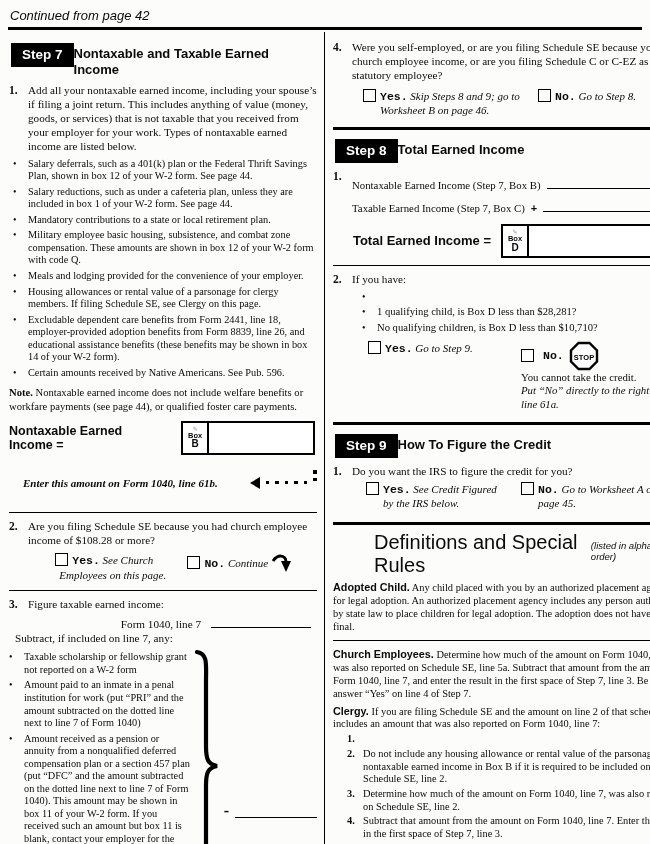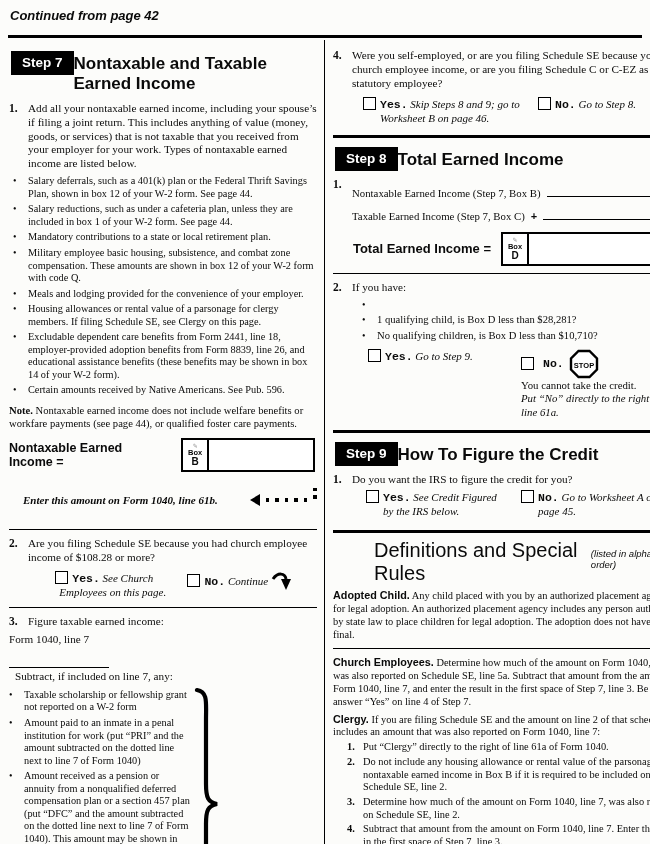--- a/index.html
+++ b/index.html
@@ -1,27 +1,27 @@
 <!DOCTYPE html>
 <html><head>
 <meta charset="utf-8">
 <style>
   html,body{margin:0;padding:0;}
   body{width:650px;height:844px;background:#fcfcfa;color:#0a0a0a;overflow:hidden;
        font-family:"Liberation Serif",serif;-webkit-font-smoothing:antialiased;}
   .page{padding:5px 8px 0 8px;}
-  .contline{font-family:"Liberation Sans",sans-serif;font-weight:bold;font-style:italic;font-size:13px;padding:3px 0 12px 2px;}
+  .contline{font-family:"Liberation Sans",sans-serif;font-weight:normal;font-style:italic;font-size:13px;padding:3px 0 4px 2px;}
   .hdrule{border:none;border-top:3px solid #000;margin:0 0 2px 0;}
   .columns{display:flex;align-items:stretch;min-height:772px;}
   .col-left{width:317px;padding:2px 7px 0 1px;border-right:1.5px solid #000;box-sizing:border-box;}
   .col-right{flex:1;padding:4px 1px 0 8px;box-sizing:border-box;}
   .stepbar{display:flex;align-items:flex-start;margin:9px 0 7px 2px;}
   .stepbadge{background:#000;color:#fff;font-family:"Liberation Sans",sans-serif;font-weight:bold;
              font-size:13.5px;padding:4px 11px 5px;white-space:nowrap;}
-  .steptitle{font-family:"Liberation Sans",sans-serif;font-weight:bold;font-size:17px;line-height:1.2;padding-top:3px;}
+  .steptitle{font-family:"Liberation Sans",sans-serif;font-weight:bold;font-size:13px;line-height:1.2;padding-top:3px;}
   .numitem{display:flex;gap:7px;margin:5px 0 4px 0;}
   .num{font-weight:bold;font-size:11.5px;flex:0 0 12px;}
   .itext{font-size:11.2px;line-height:1.24;}
   .blist{margin:4px 0 0 4px;}
   .brow{display:flex;gap:7px;font-size:10.3px;line-height:1.22;margin:3px 0;}
   .brow .dot{flex:0 0 8px;font-size:10px;}
   .note{font-size:10.6px;line-height:1.24;margin:7px 0 6px 0;}
   .blbl,.b{font-family:Liberation Mono, monospace;font-weight:bold;}
   .boxrow{display:flex;justify-content:flex-end;align-items:center;gap:24px;margin:8px 2px 4px 0;}
   .boxlabel{font-family:"Liberation Sans",sans-serif;font-weight:bold;font-size:12.5px;}
@@ -37,21 +37,21 @@
   .tri-left{width:0;height:0;border-top:6px solid transparent;border-bottom:6px solid transparent;border-right:10px solid #000;}
   .dsq{width:3.5px;height:3.5px;background:#000;}
   .vdots{display:flex;flex-direction:column;gap:4px;margin-top:-14px;}
   hr.thin{border:none;border-top:1.2px solid #000;margin:7px 0;}
   hr.thick{border:none;border-top:3px solid #000;margin:9px 0 2px 0;}
   .cbzone{display:flex;gap:18px;margin:6px 0 2px 30px;}
   .cbitem{font-size:11px;line-height:1.25;padding-left:17px;text-indent:-17px;}
   .cb{display:inline-block;width:11px;height:11px;border:1.7px solid #000;background:#fff;vertical-align:-2px;margin-right:4px;}
   .cbitem .b{font-size:11.5px;}
   .cbitem .i{font-style:italic;}
-  .formline{display:flex;justify-content:flex-end;align-items:baseline;gap:10px;font-size:11.2px;margin:3px 6px 2px 0;flex-direction:column;}
+  .formline{display:flex;justify-content:flex-end;align-items:baseline;gap:10px;font-size:11.2px;margin:3px 6px 2px 0;}
   .blank{display:inline-block;border-bottom:1.2px solid #000;height:12px;}
   .sub3{display:flex;margin-top:2px;}
   .sub3 .bl{width:192px;}
   .sub3 .bracewrap{width:34px;display:flex;align-items:stretch;}
   .sub3 .minusline{display:flex;align-items:center;gap:6px;margin-top:88px;font-weight:bold;}
   .linerow{display:flex;align-items:baseline;gap:6px;font-size:10.8px;margin:7px 0 0 18px;}
   .linerow .lbl{white-space:nowrap;}
   .linerow .fill{flex:1;border-bottom:1.2px solid #000;height:11px;}
   .defhead{display:flex;align-items:baseline;gap:7px;margin:6px 0 3px 0;}
   .defhead .t{font-family:"Liberation Sans",sans-serif;font-weight:normal;font-size:20px;margin-left:41px;}
@@ -357,21 +357,20 @@
         <span>Determine how much of the amount on Form 1040, line 7, was also reported on Schedule SE, line 5a. Subtract that amount from the amount on Form 1040, line 7, and enter the result in the first space of Step 7, line 3. Be sure to answer “Yes” on line 4 of Step 7.</span>
       </div>
 
       <div class="defpara" style="margin-bottom:1px;">
         <span class="term">Clergy.</span>
         <span>If you are filing Schedule SE and the amount on line 2 of that schedule includes an amount that was also reported on Form 1040, line 7:</span>
       </div>
       <div class="numlist">
         <div class="nlrow">
             <span class="n">1.</span>
-            <span>Put “Clergy” directly to the right of line 61a of Form 1040.</span>
           </div>
         <div class="nlrow">
             <span class="n">2.</span>
             <span>Do not include any housing allowance or rental value of the parsonage as nontaxable earned income in Box B if it is required to be included on Schedule SE, line 2.</span>
           </div>
         <div class="nlrow">
             <span class="n">3.</span>
             <span>Determine how much of the amount on Form 1040, line 7, was also reported on Schedule SE, line 2.</span>
           </div>
         <div class="nlrow">

